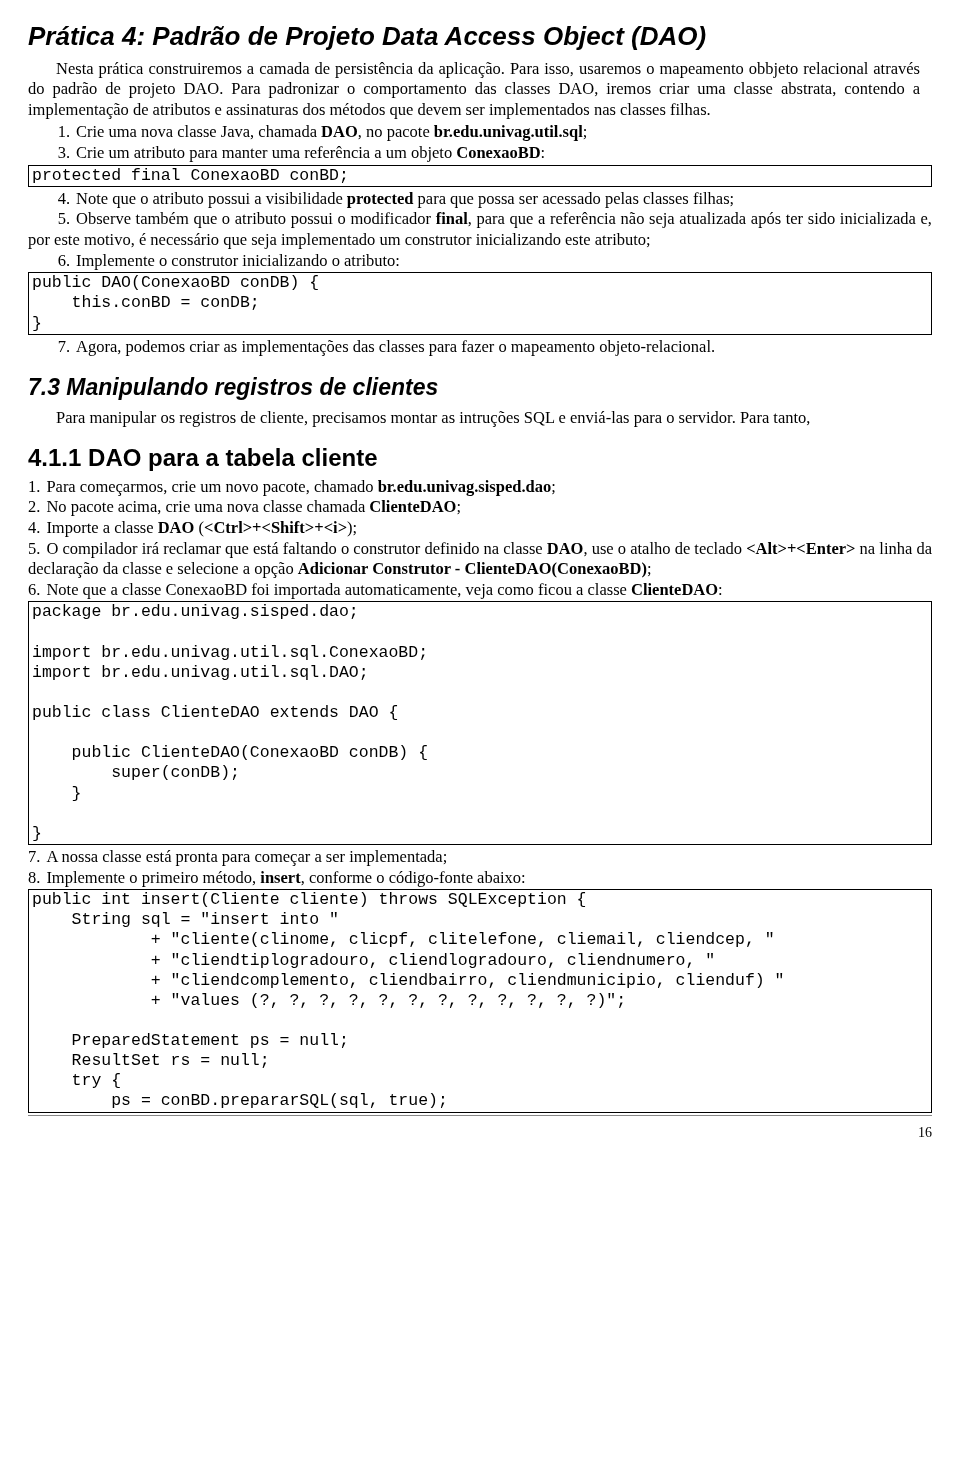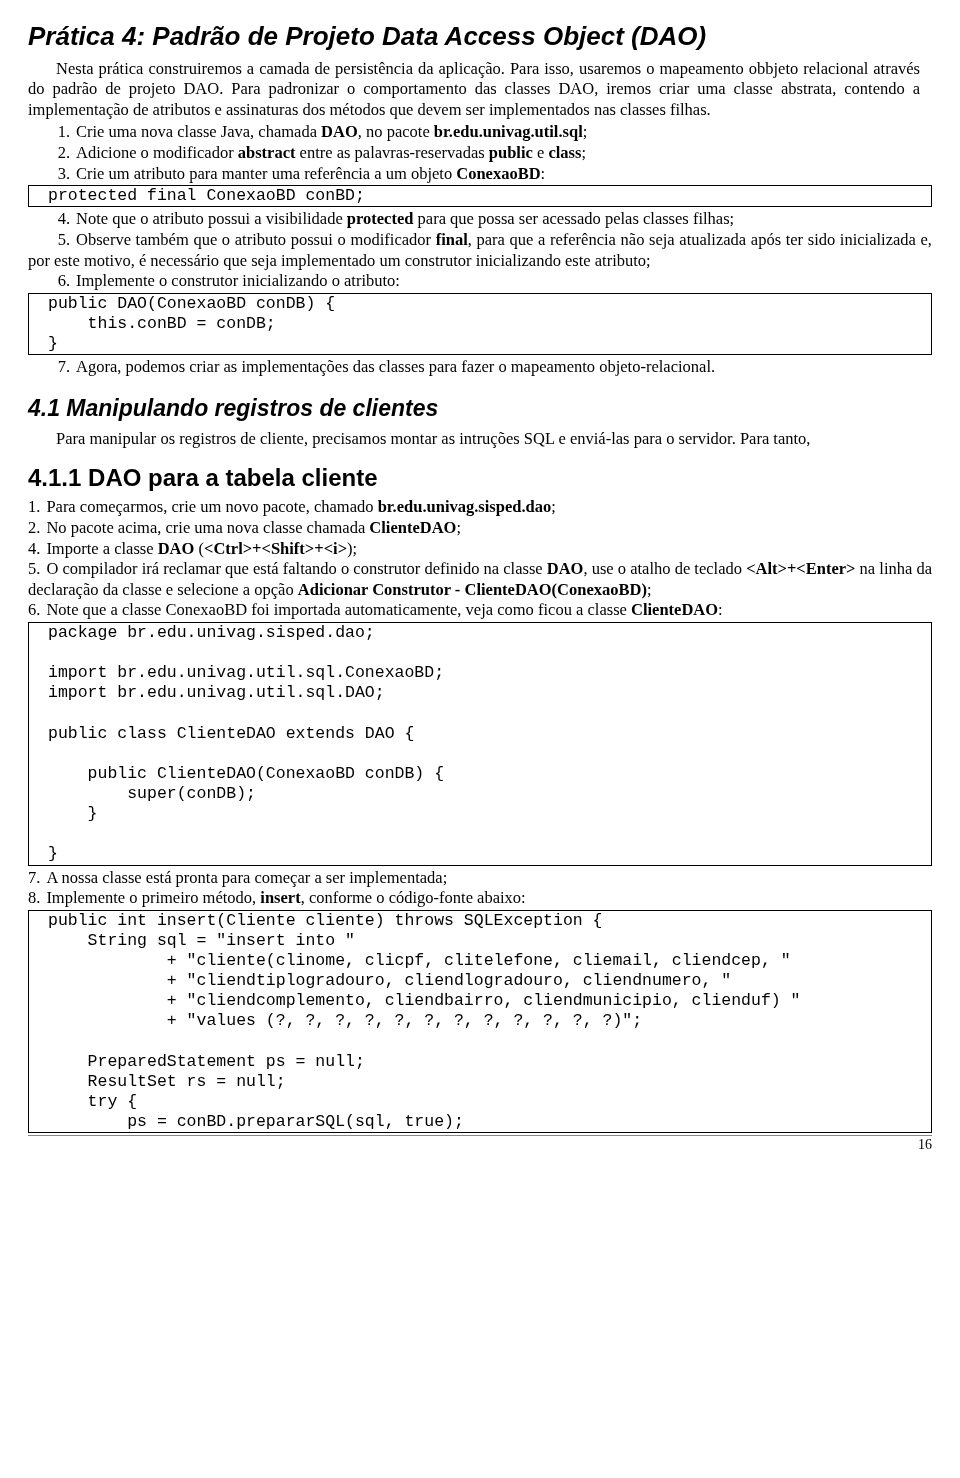--- a/index.html
+++ b/index.html
@@ -55,62 +55,61 @@
   }
   .olist.left .num {
     display: inline;
     padding-right: 6px;
   }
   .codebox {
     border: 1px solid #000;
     font-family: "Liberation Mono", "Courier New", monospace;
     font-size: 16.5px;
     white-space: pre;
-    padding: 0 19px;
+    padding: 0 3px;
     margin: 1px 0 2px 0;
     line-height: 1.22;
   }
   .pagefoot {
     border-top: 1px solid #888;
-    padding-top: 0;
+    padding-top: 8px;
     text-align: right;
     font-size: 14px;
   }
   .b { font-weight: bold; }
 </style>
 </head>
 <body>
 
 <h1>Prática 4: Padrão de Projeto Data Access Object (DAO)</h1>
 
 <p class="intro">Nesta prática construiremos a camada de persistência da aplicação. Para isso, usaremos o mapeamento obbjeto relacional através do padrão de projeto DAO. Para padronizar o comportamento das classes DAO, iremos criar uma classe abstrata, contendo a implementação de atributos e assinaturas dos métodos que devem ser implementados nas classes filhas.</p>
 
 <div class="olist">
   <div class="item"><span class="num">1.</span><span>Crie uma nova classe Java, chamada </span><span class="b">DAO</span><span>, no pacote </span><span class="b">br.edu.univag.util.sql</span><span>;</span></div>
-  <div class="item"><span class="num">2.</span><span>Adicione o modificador </span><span class="b">abstract</span><span> entre as palavras-reservadas </span><span class="b">public</span><span> e </span><span class="b">class</span><span>;</span></div>
   <div class="item"><span class="num">3.</span><span>Crie um atributo para manter uma referência a um objeto </span><span class="b">ConexaoBD</span><span>:</span></div>
 </div>
 
 <div class="codebox">protected final ConexaoBD conBD;</div>
 
 <div class="olist">
   <div class="item"><span class="num">4.</span><span>Note que o atributo possui a visibilidade </span><span class="b">protected</span><span> para que possa ser acessado pelas classes filhas;</span></div>
   <div class="item"><span class="num">5.</span><span>Observe também que o atributo possui o modificador </span><span class="b">final</span><span>, para que a referência não seja atualizada após ter sido inicializada e, por este motivo, é necessário que seja implementado um construtor inicializando este atributo;</span></div>
   <div class="item"><span class="num">6.</span><span>Implemente o construtor inicializando o atributo:</span></div>
 </div>
 
 <div class="codebox">public DAO(ConexaoBD conDB) {
     this.conBD = conDB;
 }</div>
 
 <div class="olist">
   <div class="item"><span class="num">7.</span><span>Agora, podemos criar as implementações das classes para fazer o mapeamento objeto-relacional.</span></div>
 </div>
 
-<h2>4.1 Manipulando registros de clientes</h2>
+<h2>7.3 Manipulando registros de clientes</h2>
 
 <p class="para">Para manipular os registros de cliente, precisamos montar as intruções SQL e enviá-las para o servidor. Para tanto,</p>
 
 <h3>4.1.1 DAO para a tabela cliente</h3>
 
 <div class="olist left">
   <div class="item"><span class="num">1.</span><span>Para começarmos, crie um novo pacote, chamado </span><span class="b">br.edu.univag.sisped.dao</span><span>;</span></div>
   <div class="item"><span class="num">2.</span><span>No pacote acima, crie uma nova classe chamada </span><span class="b">ClienteDAO</span><span>;</span></div>
   <div class="item"><span class="num">4.</span><span>Importe a classe </span><span class="b">DAO</span><span> (</span><span class="b">&lt;Ctrl&gt;+&lt;Shift&gt;+&lt;i&gt;</span><span>);</span></div>
   <div class="item"><span class="num">5.</span><span>O compilador irá reclamar que está faltando o construtor definido na classe </span><span class="b">DAO</span><span>, use o atalho de teclado </span><span class="b">&lt;Alt&gt;+&lt;Enter&gt;</span><span> na linha da declaração da classe e selecione a opção </span><span class="b">Adicionar Construtor - ClienteDAO(ConexaoBD)</span><span>;</span></div>

